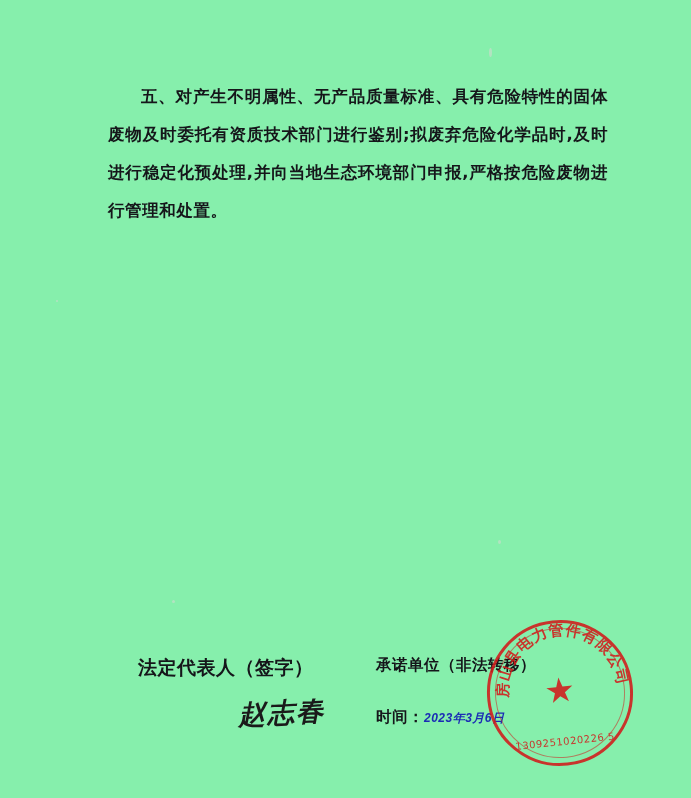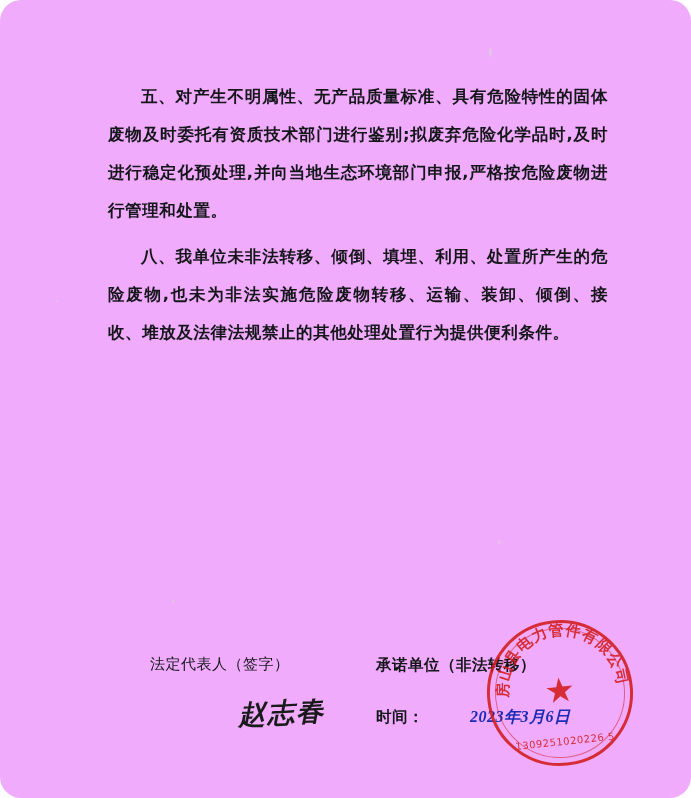--- a/index.html
+++ b/index.html
@@ -10,22 +10,21 @@
     width: 691px;
     height: 798px;
     background: #ffffff;
     font-family: "DejaVu Sans", sans-serif;
     position: relative;
     overflow: hidden;
   }
   .page {
     position: absolute;
     inset: 0;
-    background: #f0abfc;
-    border-radius: 21px;
+    background: #86efac;
   }
   
   .speckle {
     position: absolute;
     background: #d9d9d4;
     border-radius: 50%;
     opacity: .55;
   }
   .body-text {
     position: absolute;
@@ -47,25 +46,25 @@
 
   .sign-area {
     position: absolute;
     left: 108px;
     top: 655px;
     width: 500px;
     height: 120px;
   }
   .sign-left {
     position: absolute;
-    left: 42px;
+    left: 30px;
     top: 0px;
-    font-size: 15px;
+    font-size: 19px;
     color: #15161a;
-    font-weight: 400;
+    font-weight: 700;
     letter-spacing: .5px;
   }
   .sign-right {
     position: absolute;
     left: 268px;
     top: 0px;
     font-size: 15.5px;
     color: #15161a;
     font-weight: 600;
     letter-spacing: .5px;
@@ -74,25 +73,24 @@
     position: absolute;
     left: 268px;
     top: 52px;
     font-size: 15.5px;
     color: #15161a;
     font-weight: 600;
     letter-spacing: .5px;
   }
   .date-row .handwrite {
     color: #1b2bb5;
-    font-family: Liberation Serif, serif;
+    font-family: Liberation Sans, sans-serif;
     font-style: italic;
     font-weight: 700;
-    font-size: 16px;
-    margin-left: 46px;
+    font-size: 12px;
   }
   
   .signature {
     position: absolute;
     left: 130px;
     top: 40px;
     font-family: "DejaVu Serif", serif;
     font-style: italic;
     font-weight: 700;
     font-size: 27px;
@@ -162,21 +160,20 @@
 
 <div class="page">
 
   <div class="speckle" style="left:489px;top:48px;width:3px;height:9px;"></div>
   <div class="speckle" style="left:172px;top:600px;width:3px;height:3px;"></div>
   <div class="speckle" style="left:498px;top:540px;width:3px;height:4px;"></div>
   <div class="speckle" style="left:56px;top:300px;width:2px;height:2px;"></div>
 
   <div class="body-text">
     <p class="para">五、对产生不明属性、无产品质量标准、具有危险特性的固体废物及时委托有资质技术部门进行鉴别;拟废弃危险化学品时,及时进行稳定化预处理,并向当地生态环境部门申报,严格按危险废物进行管理和处置。</p>
-    <p class="para">八、我单位未非法转移、倾倒、填埋、利用、处置所产生的危险废物,也未为非法实施危险废物转移、运输、装卸、倾倒、接收、堆放及法律法规禁止的其他处理处置行为提供便利条件。</p>
   </div>
 
   <div class="sign-area">
     <div class="sign-left">法定代表人（签字）</div>
     <div class="signature">赵志春</div>
     <div class="sign-right">承诺单位（非法转移）</div>
     <div class="date-row">
       <span>时间：</span><span class="handwrite">2023年3月6日</span>
     </div>
   </div>

